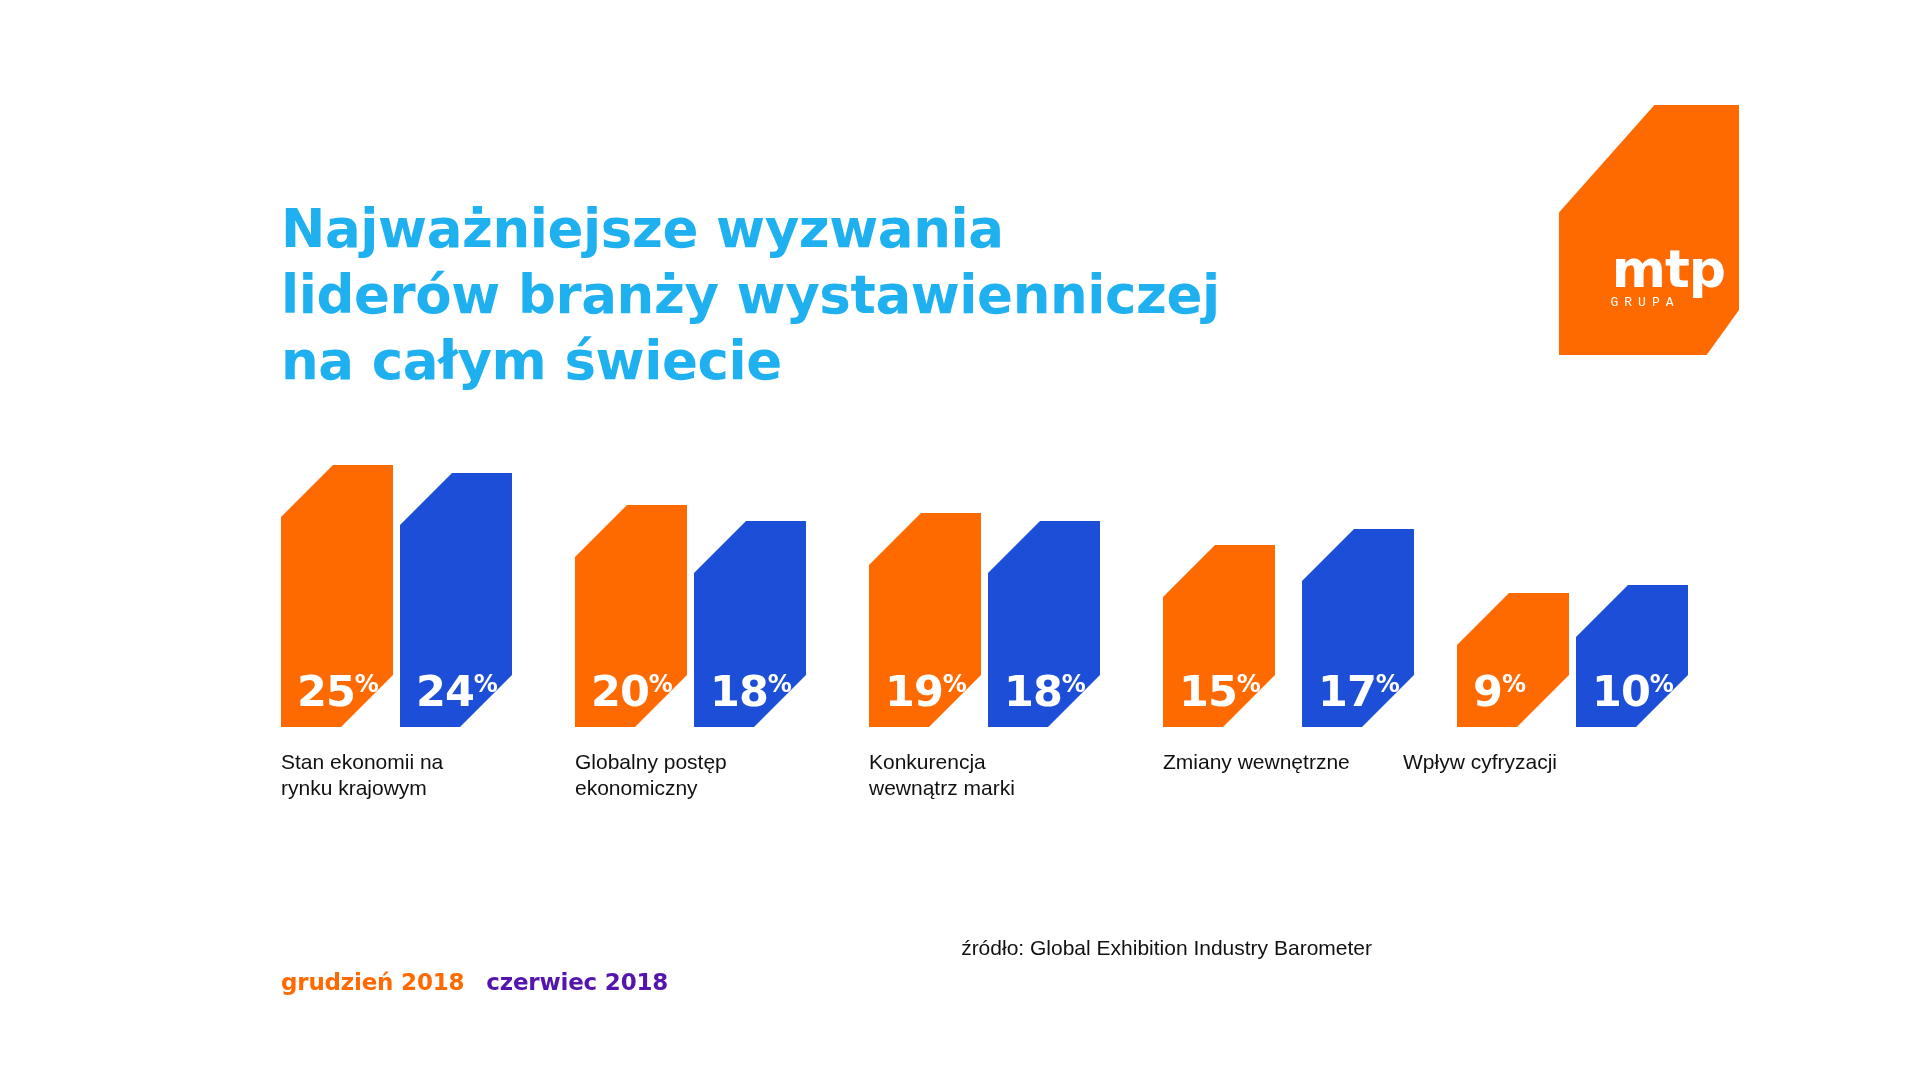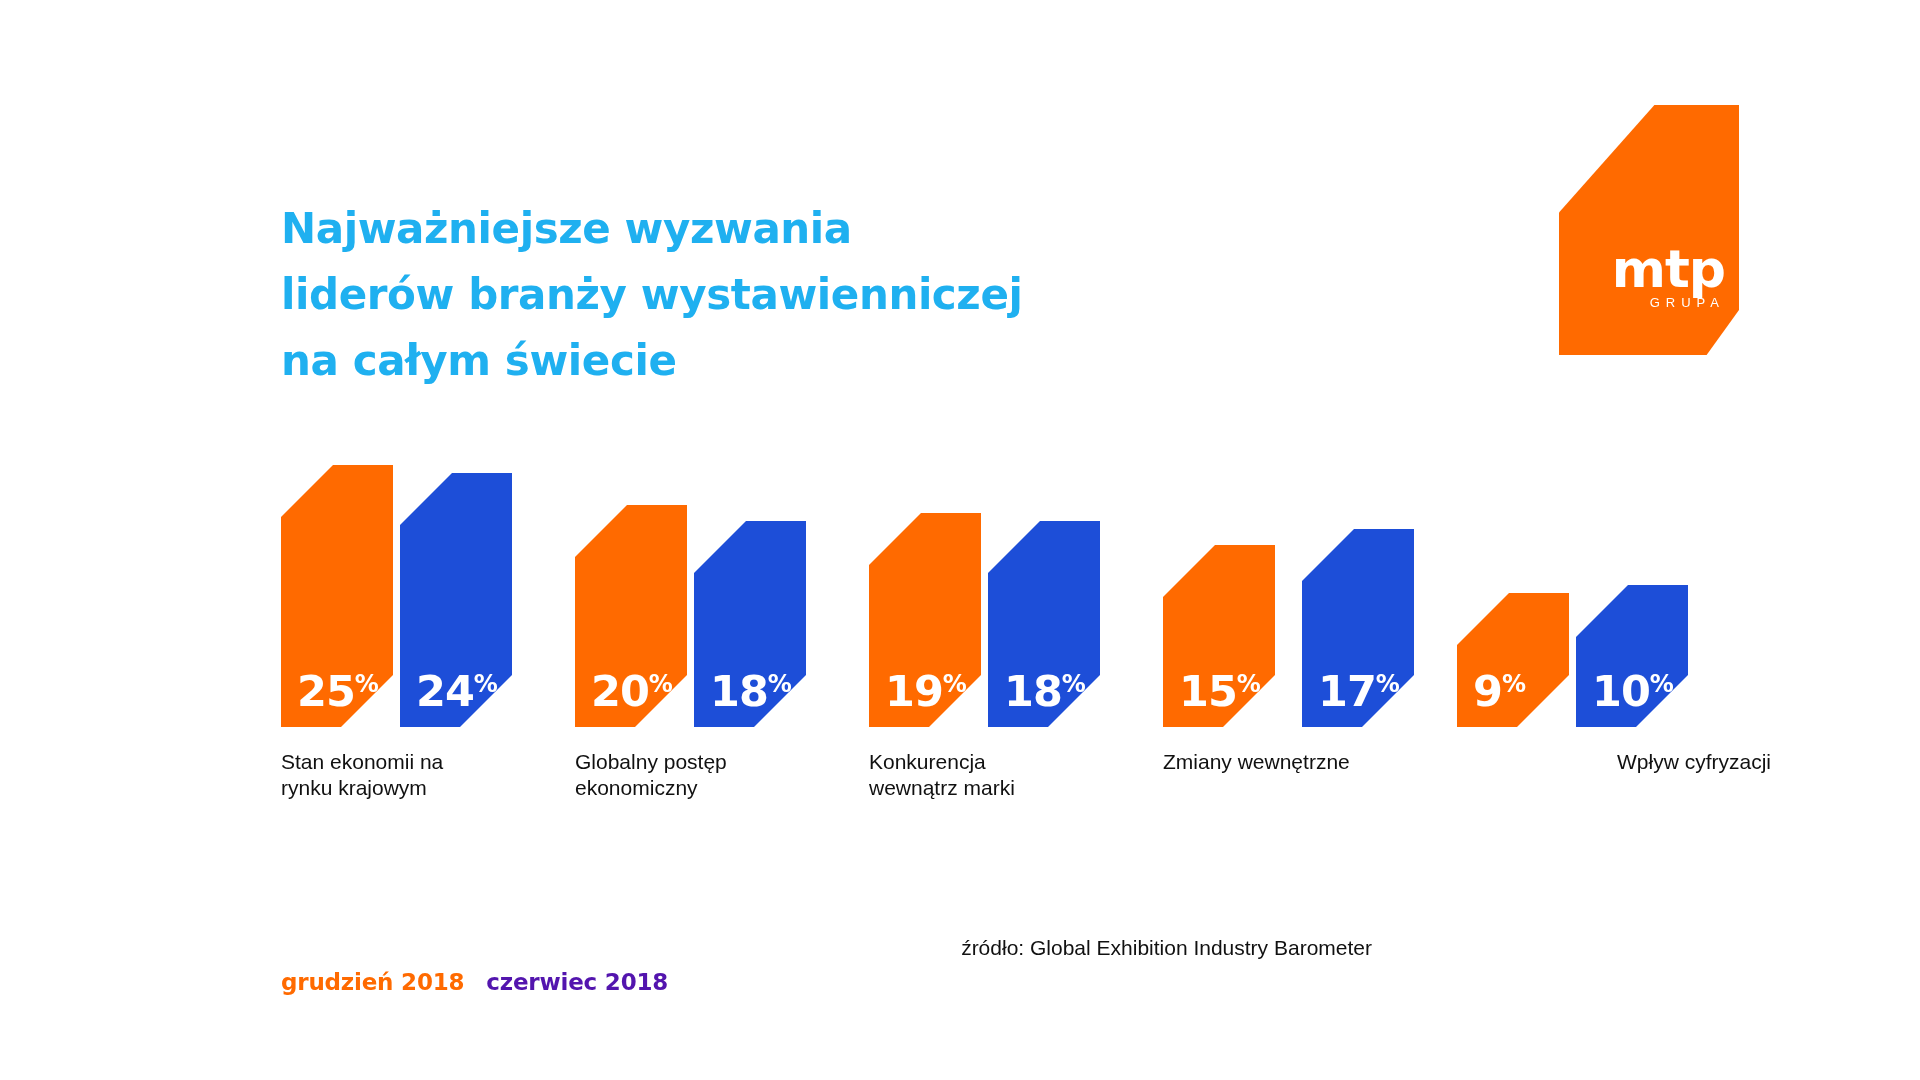--- a/index.html
+++ b/index.html
@@ -17,21 +17,21 @@
 
   
   #infographic-title {
     position: absolute;
     left: 281px;
     top: 196px;
     width: 1000px;
     color: #1fb0f0;
     font-family: "DejaVu Sans", sans-serif;
     font-weight: 700;
-    font-size: 42px;
+    font-size: 53px;
     line-height: 66px;
     letter-spacing: -0.4px;
     white-space: pre-line;
   }
 
   
   #brand-logo {
     position: absolute;
     left: 1559px;
     top: 105px;
@@ -55,23 +55,23 @@
     font-weight: 700;
     font-size: 52px;
     line-height: 44px;
     letter-spacing: -1px;
   }
   #brand-logo .logo-subword {
     position: absolute;
     left: 0;
     right: 14px;
     top: 190px;
-    text-align: right;
+    text-align: center;
     color: #ffffff;
-    font-family: Liberation Sans, sans-serif;
+    font-family: Liberation Mono, monospace;
     font-weight: 400;
     font-size: 13px;
     letter-spacing: 6px;
     text-indent: 6px;
   }
 
   
   #chart-area {
     position: absolute;
     left: 0;
@@ -211,19 +211,19 @@
       </div>
     </div>
   <div id="labels-layer">
       <div class="cat-label" style="left: 281px;">Stan ekonomii na
 rynku krajowym</div>
       <div class="cat-label" style="left: 575px;">Globalny postęp
 ekonomiczny</div>
       <div class="cat-label" style="left: 869px;">Konkurencja
 wewnątrz marki</div>
       <div class="cat-label" style="left: 1163px;">Zmiany wewnętrzne</div>
-      <div class="cat-label" style="left: 1541px; text-align: right;">Wpływ cyfryzacji</div>
+      <div class="cat-label" style="left: 1403px;">Wpływ cyfryzacji</div>
     </div>
 </div>
 
 <div id="legend"><span class="legend-item" style="color: rgb(255, 106, 0);">grudzień 2018</span><span class="legend-item" style="color: rgb(83, 21, 174);">czerwiec 2018</span></div>
 
 <div id="source-note">źródło: Global Exhibition Industry Barometer</div>
 
 </body></html>

